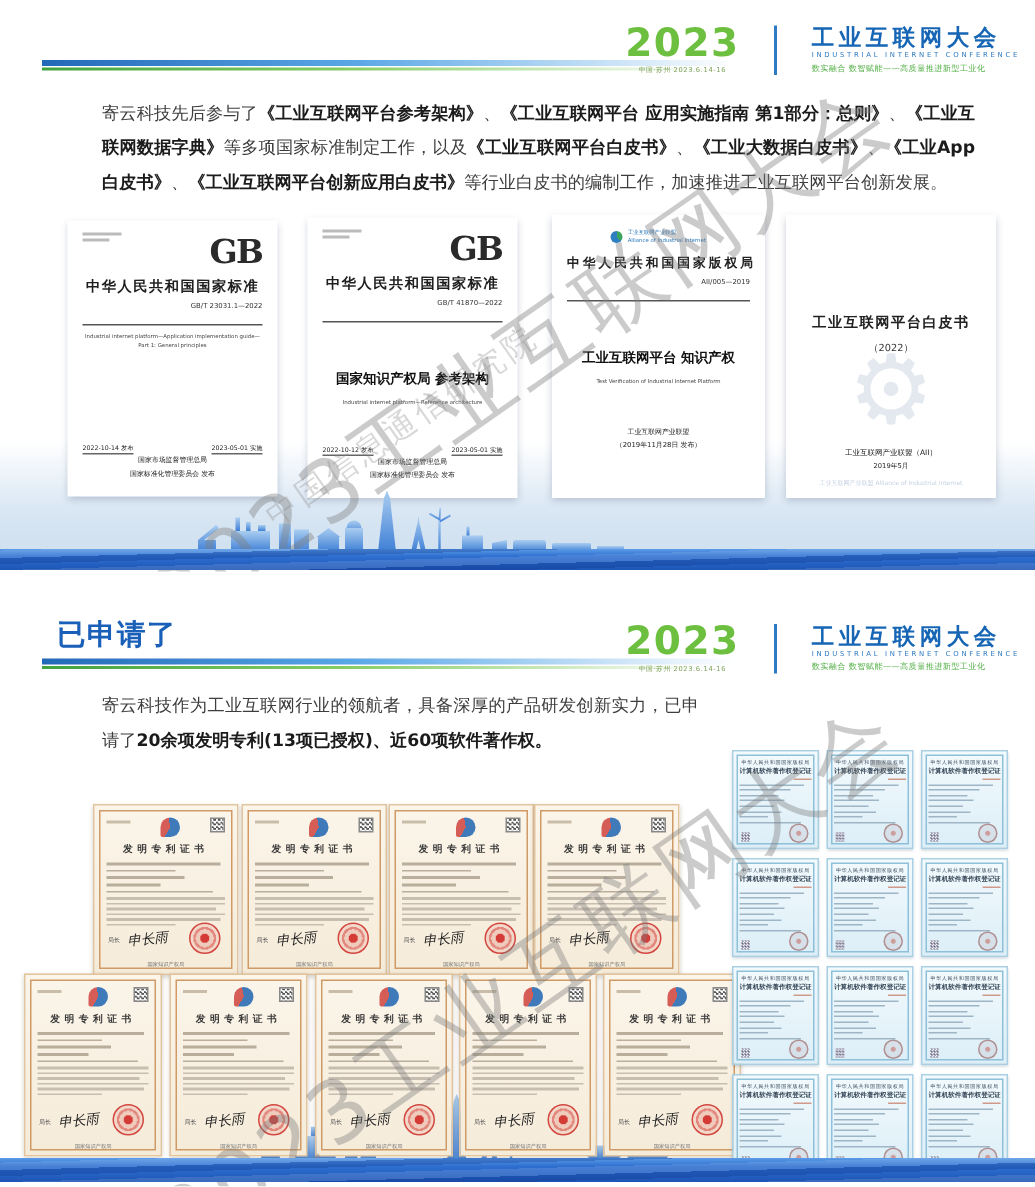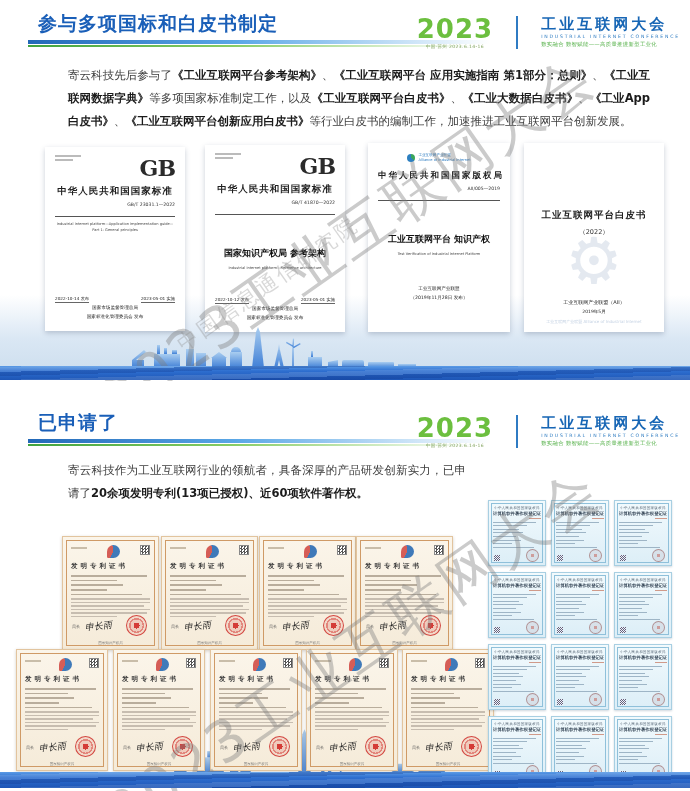--- a/index.html
+++ b/index.html
@@ -91,21 +91,21 @@
   .pcert{position:absolute;background:linear-gradient(180deg,#fbf5ea,#f5ebd9);
          border:1px solid #e2c49e;box-shadow:0 1px 3px rgba(90,70,40,.25);z-index:2;
          box-sizing:border-box;padding:7px 8px 4px}
   .pcert::before{content:"";position:absolute;inset:3px;border:1px solid #cf9a66;pointer-events:none}
   .pc-top{display:flex;align-items:flex-start;height:15px;margin-top:1px}
   .pc-tl{width:16px;height:2px;background:#c9bda9;margin-top:2px}
   .pc-logo{width:13px;height:13px;margin:0 auto;border-radius:50% 50% 50% 10%;
            background:conic-gradient(from 210deg,#d2504a 0 140deg,#2f6fb5 140deg 360deg);opacity:.92}
   .pc-qr{width:8px;height:8px;border:.5px solid #888;
          background:repeating-conic-gradient(#555 0 25%,#fff 0 50%) 0 0/3px 3px}
-  .pc-title{font-size:6.5px;font-weight:bold;letter-spacing:3px;color:#3a3a3a;
+  .pc-title{text-align:center;font-size:6.5px;font-weight:bold;letter-spacing:3px;color:#3a3a3a;
             margin:2px 0 4px;white-space:nowrap}
   .pc-lines i,.pc-para i{display:block}
   .pc-lines i{height:1.5px;background:#b9ad9c;margin:3.2px 0}
   .pc-para i{height:1.2px;background:#c7bdb0;margin:2.3px 0}
   .pc-bottom{position:absolute;left:9px;right:9px;bottom:13px;height:20px}
   .pc-sign-label{position:absolute;left:0;bottom:7px;font-size:4px;color:#555}
   .pc-name{position:absolute;left:13px;bottom:3px;font-size:9px;font-style:italic;color:#222;
            transform:rotate(-6deg);font-family:"DejaVu Serif","Liberation Serif",serif}
   .pc-seal{position:absolute;right:2px;bottom:0;width:19px;height:19px;border-radius:50%;
            border:1px solid rgba(205,45,40,.85);
@@ -124,21 +124,20 @@
   .sc-qr{position:absolute;left:5px;bottom:4px;width:6px;height:6px;
          background:repeating-conic-gradient(#667 0 25%,#eef 0 50%) 0 0/2px 2px}
   .sc-seal{position:absolute;right:6px;bottom:3px;width:11px;height:11px;border-radius:50%;
            border:1px solid rgba(160,110,110,.7);
            background:radial-gradient(circle,rgba(190,90,80,.55) 0 1.5px,rgba(170,140,150,.15) 1.5px)}
 </style>
 </head>
 <body>
 
 <div class="slide" id="slide1">
-  <div class="slide-title">参与多项国标和白皮书制定</div>
   <div class="rules">
     <div class="rule-b"></div>
       <div class="rule-g"></div>
   </div>
 
   <div class="logo">
     <div class="logo-left">
       <div class="logo-year">2023</div>
       <div class="logo-loc">中国·苏州 2023.6.14-16</div>
     </div>

